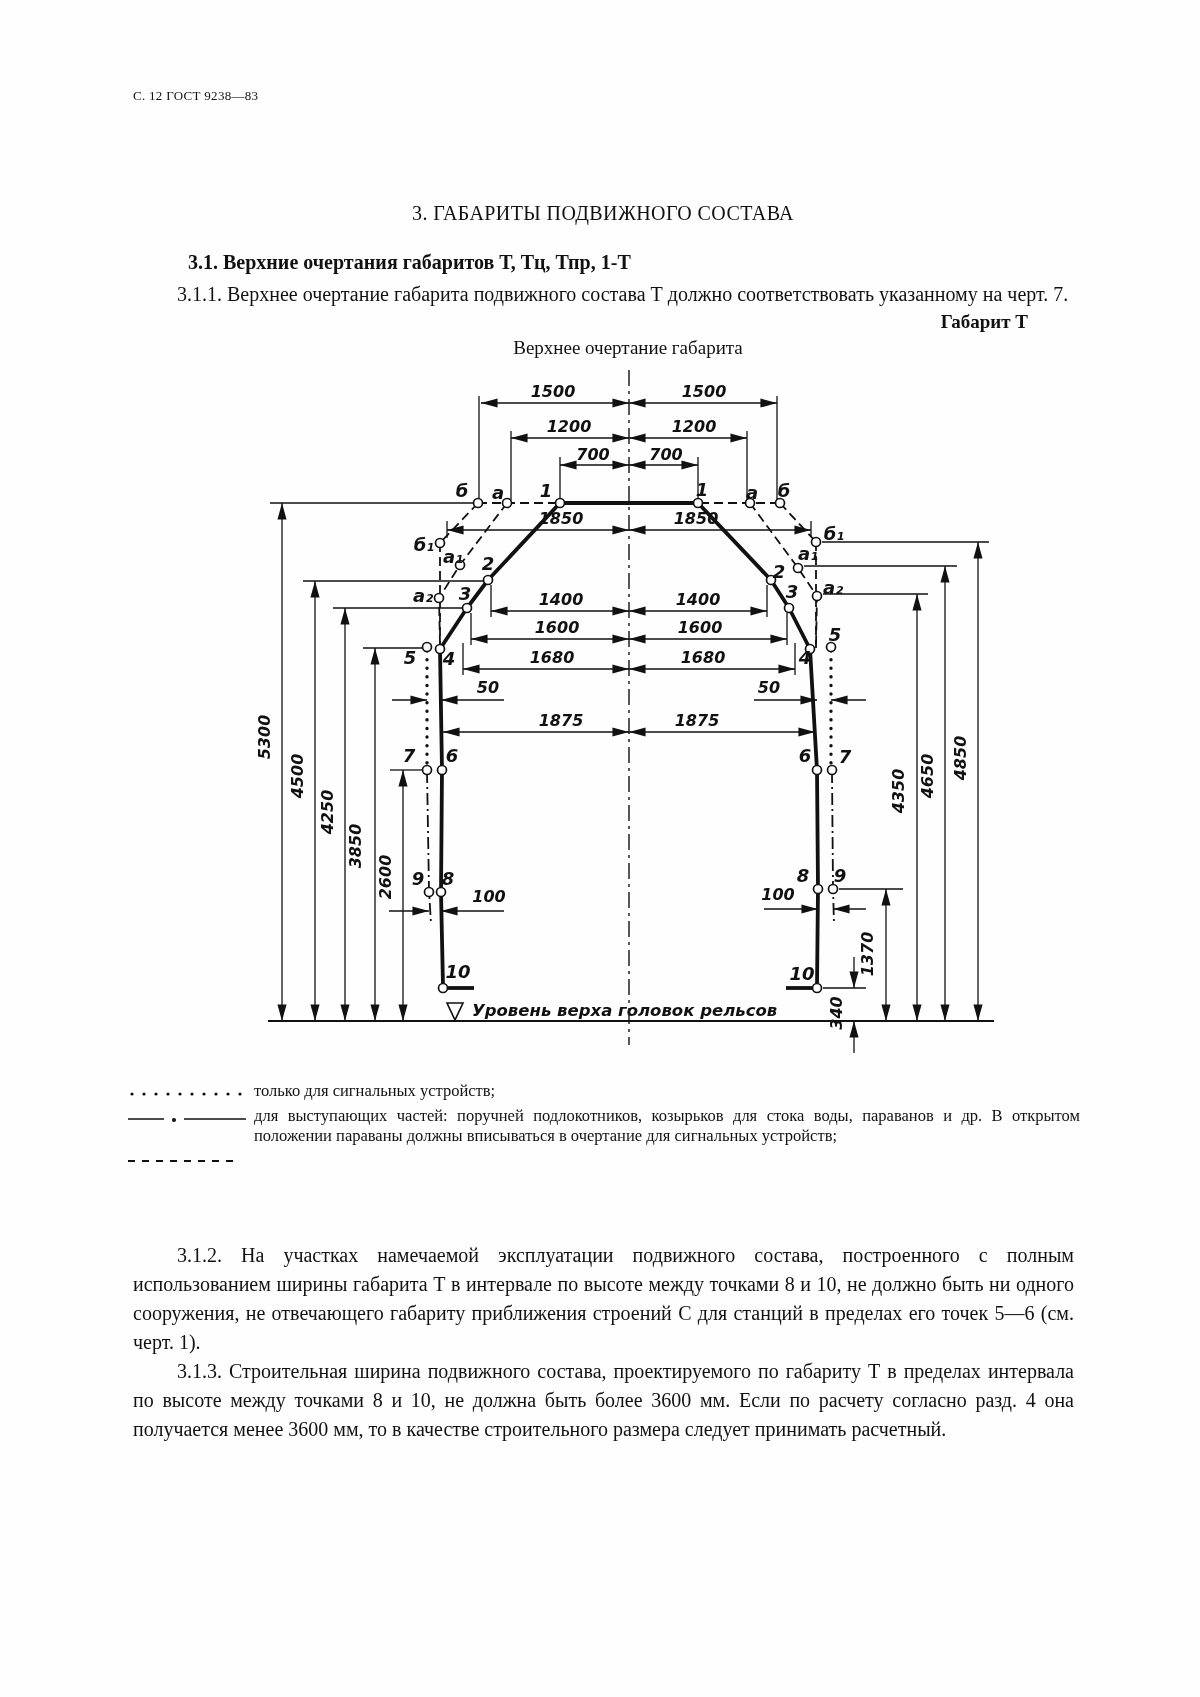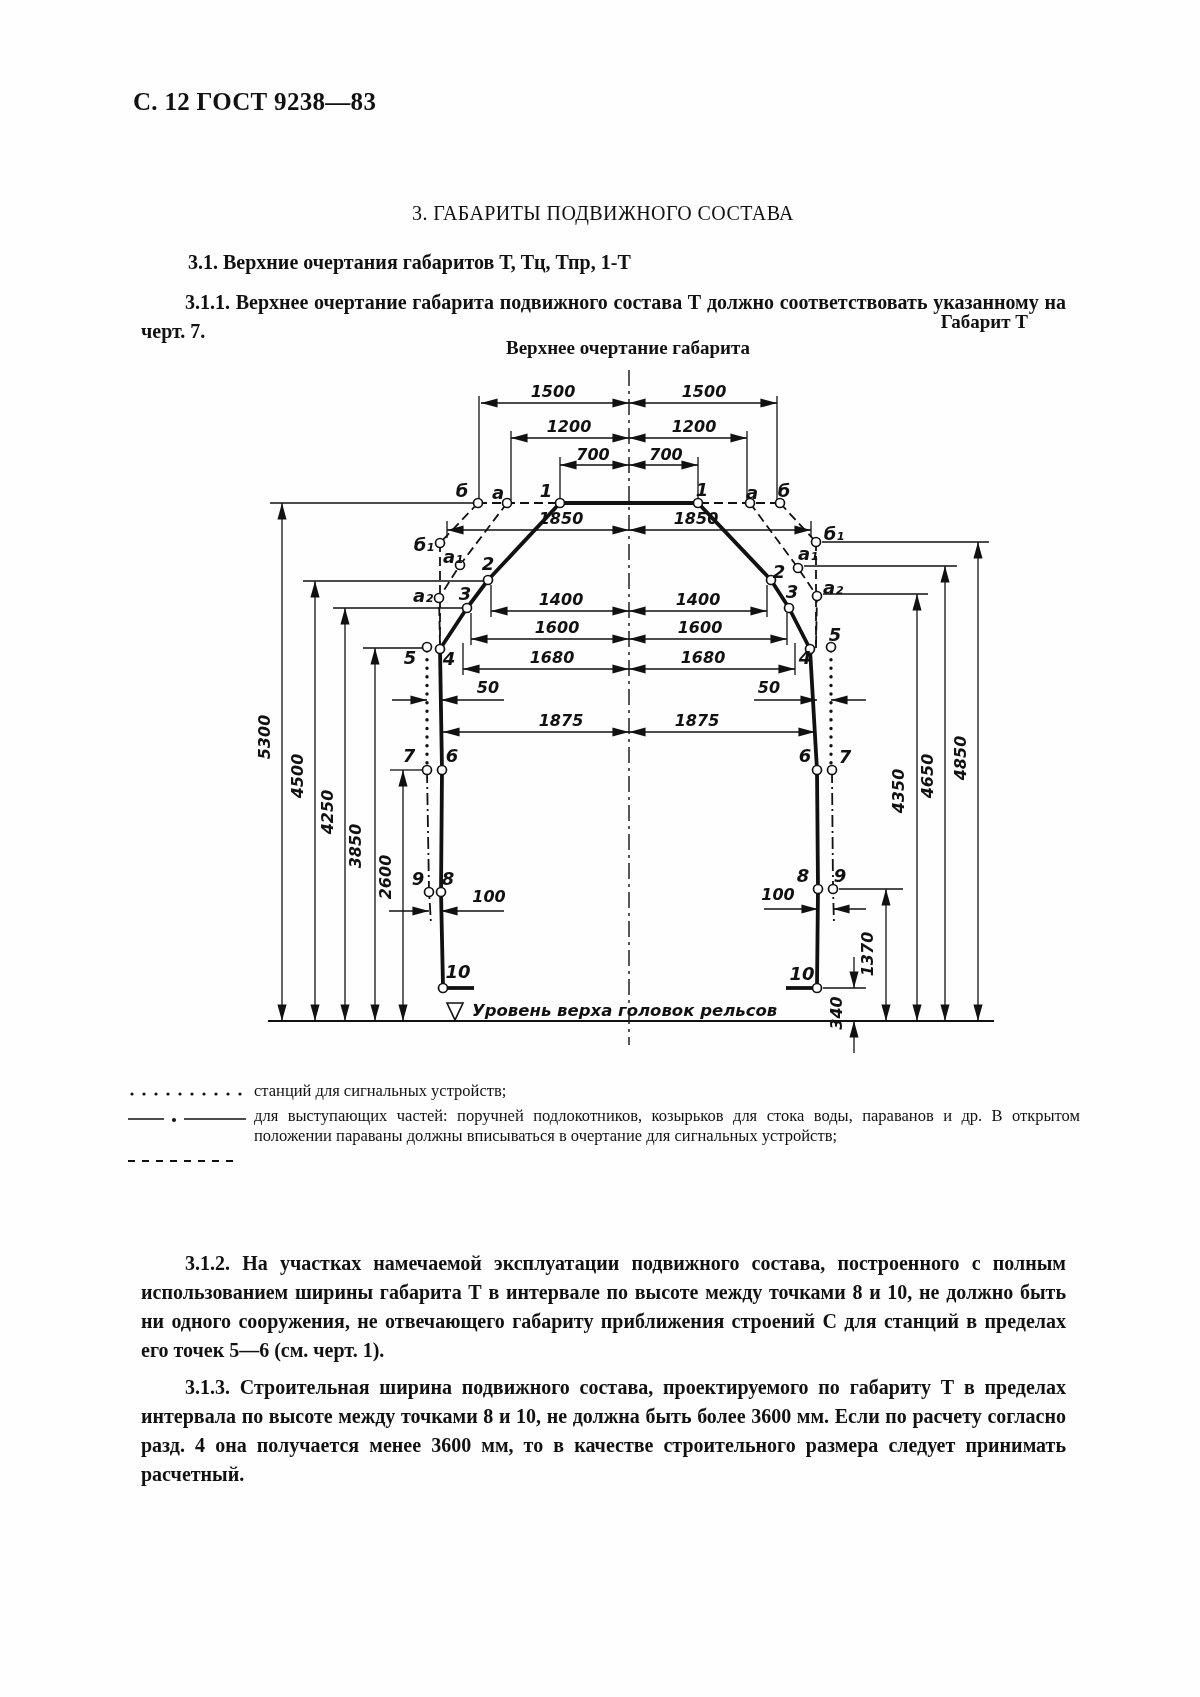--- a/index.html
+++ b/index.html
@@ -1,26 +1,26 @@
 <!DOCTYPE html>
 <html><head>
 <meta charset="utf-8">
 <style>
   html,body{margin:0;padding:0;background:#e8e8e8;}
   .page{position:relative;width:1200px;height:1697px;background:#fefefe;margin:0 auto;
         font-family:"Liberation Serif",serif;color:#111;overflow:hidden;}
   .abs{position:absolute;}
-  .hdr{left:133px;top:88px;font-size:25px;font-weight:bold;letter-spacing:.3px;}
+  .hdr{left:133px;top:88px;font-size:13px;font-weight:normal;letter-spacing:.3px;}
   .sect{left:133px;top:202px;width:940px;text-align:center;font-size:20px;font-weight:normal;letter-spacing:.4px;}
   .subsect{left:188px;top:251px;font-size:20px;font-weight:bold;}
   .para{left:133px;width:941px;font-size:20px;line-height:29px;text-align:justify;}
-  .para p{margin:8px;text-indent:44px;font-weight:bold;}
+  .para p{margin:0;text-indent:44px;}
   .p311{top:280px;}
   .figtitle{left:228px;top:311px;width:800px;text-align:right;font-size:19px;font-weight:bold;}
-  .figsub{left:228px;top:337px;width:800px;text-align:center;font-size:19px;font-weight:bold;}
+  .figsub{left:228px;top:337px;width:800px;text-align:center;font-size:19px;font-weight:normal;}
   .caption{left:133px;top:1184px;width:940px;text-align:center;font-size:20px;}
   .paras2{top:1241px;}
   .legend{left:128px;top:1081px;width:952px;font-size:16.5px;line-height:20.5px;}
   .lrow{display:flex;align-items:flex-start;margin-bottom:1px;}
   .lsym{width:126px;flex:0 0 126px;padding-top:3px;}
   .ltxt{flex:1;text-align:justify;}
   svg text{font-family:"DejaVu Sans",sans-serif;font-style:italic;font-weight:bold;fill:#111;}
   .dimtxt{font-size:16px;}
   .pttxt{font-size:18px;}
   .railtxt{font-size:16.5px;}
@@ -260,21 +260,21 @@
           <circle cx="40" cy="5" r="1.6"></circle>
               <circle cx="52" cy="5" r="1.6"></circle>
               <circle cx="64" cy="5" r="1.6"></circle>
           <circle cx="76" cy="5" r="1.6"></circle>
               <circle cx="88" cy="5" r="1.6"></circle>
               <circle cx="100" cy="5" r="1.6"></circle>
           <circle cx="112" cy="5" r="1.6"></circle>
             </g>
           </svg>
       </span>
-      <span class="ltxt">станций для сигнальных устройств;</span>
+      <span class="ltxt">только для сигнальных устройств;</span>
     </div>
     <div class="lrow">
       <span class="lsym">
         <svg width="118" height="10" viewBox="0 0 118 10">
           <path d="M0,5 L36,5" stroke="#111" stroke-width="1.6"></path>
           <circle cx="46" cy="6" r="2" fill="#111"></circle>
           <path d="M56,5 L118,5" stroke="#111" stroke-width="1.6"></path>
           </svg>
       </span>
       <span class="ltxt">для выступающих частей: поручней подлокотников, козырьков для стока воды, параванов и др. В открытом положении параваны должны вписываться в очертание для сигнальных устройств;</span>

